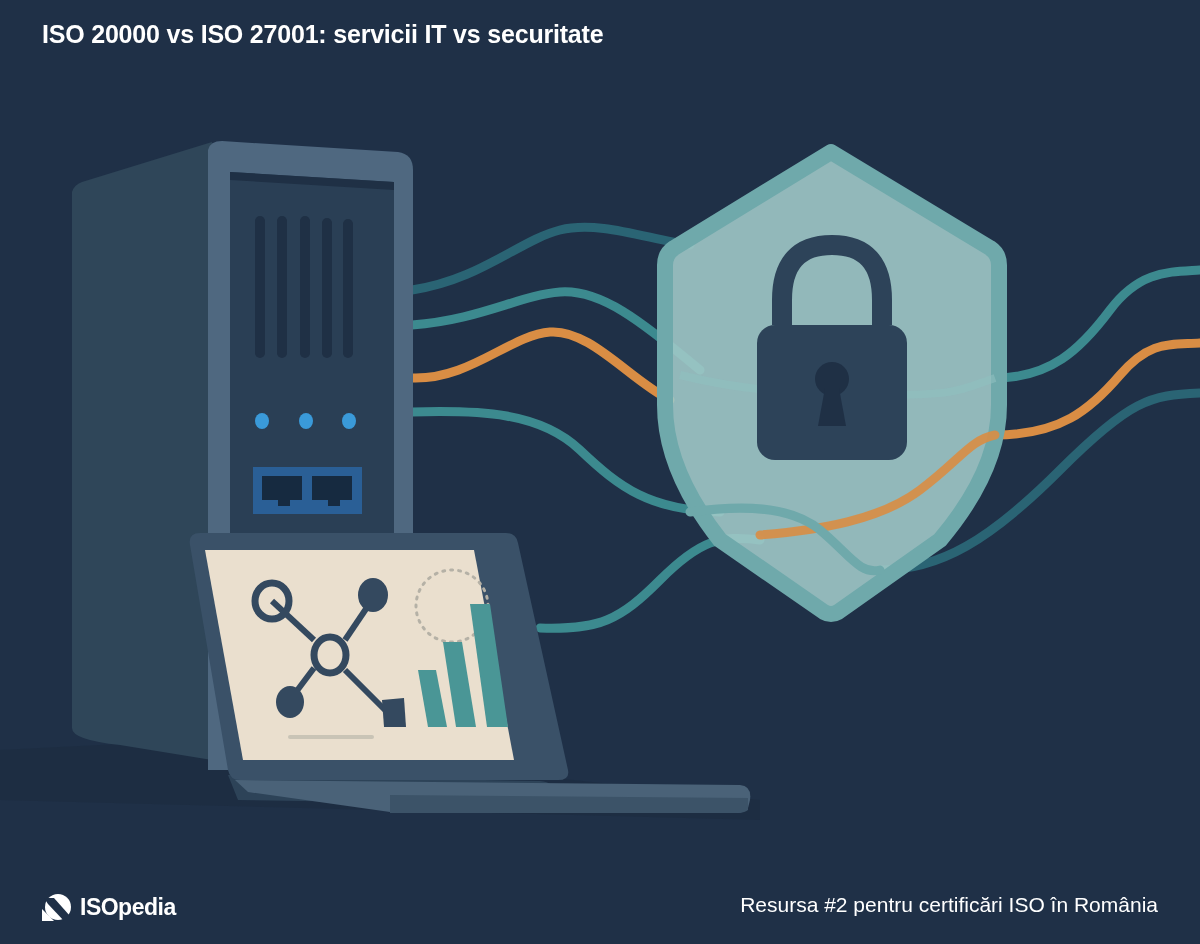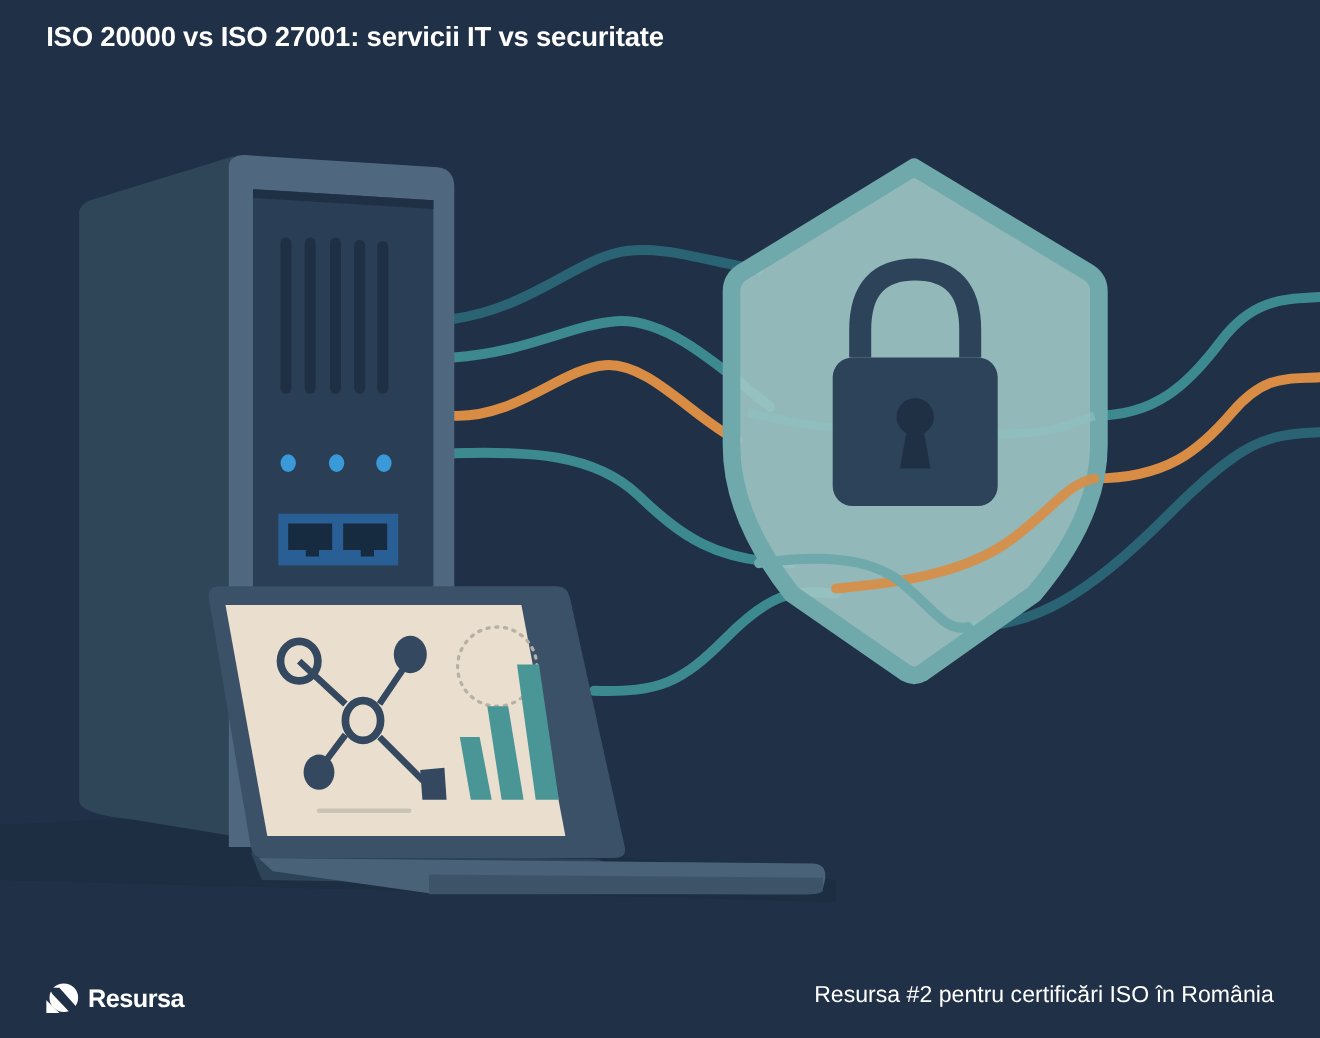--- a/index.html
+++ b/index.html
@@ -117,16 +117,16 @@
     <path d="M825 388 L 839 388 L 846 426 L 818 426 Z" fill="#1f3045"></path>
   </g>
 </svg>
 
 <div class="footer-logo">
   <svg width="30" height="30" viewBox="0 0 30 30">
     <circle cx="16" cy="15" r="13" fill="#ffffff"></circle>
     <path d="M2 6 L 12 6 L 28 24 L 28 29 L 22 29 L 6 12 Z" fill="#1f3047"></path>
     <path d="M0 17 L 0 29 L 12 29 Z" fill="#ffffff"></path>
   </svg>
-  <span class="logo-text">Resursa</span>
+  <span class="logo-text">ISOpedia</span>
 </div>
 
 <div class="tagline">Resursa #2 pentru certificări ISO în România</div>
 
 </body></html>

